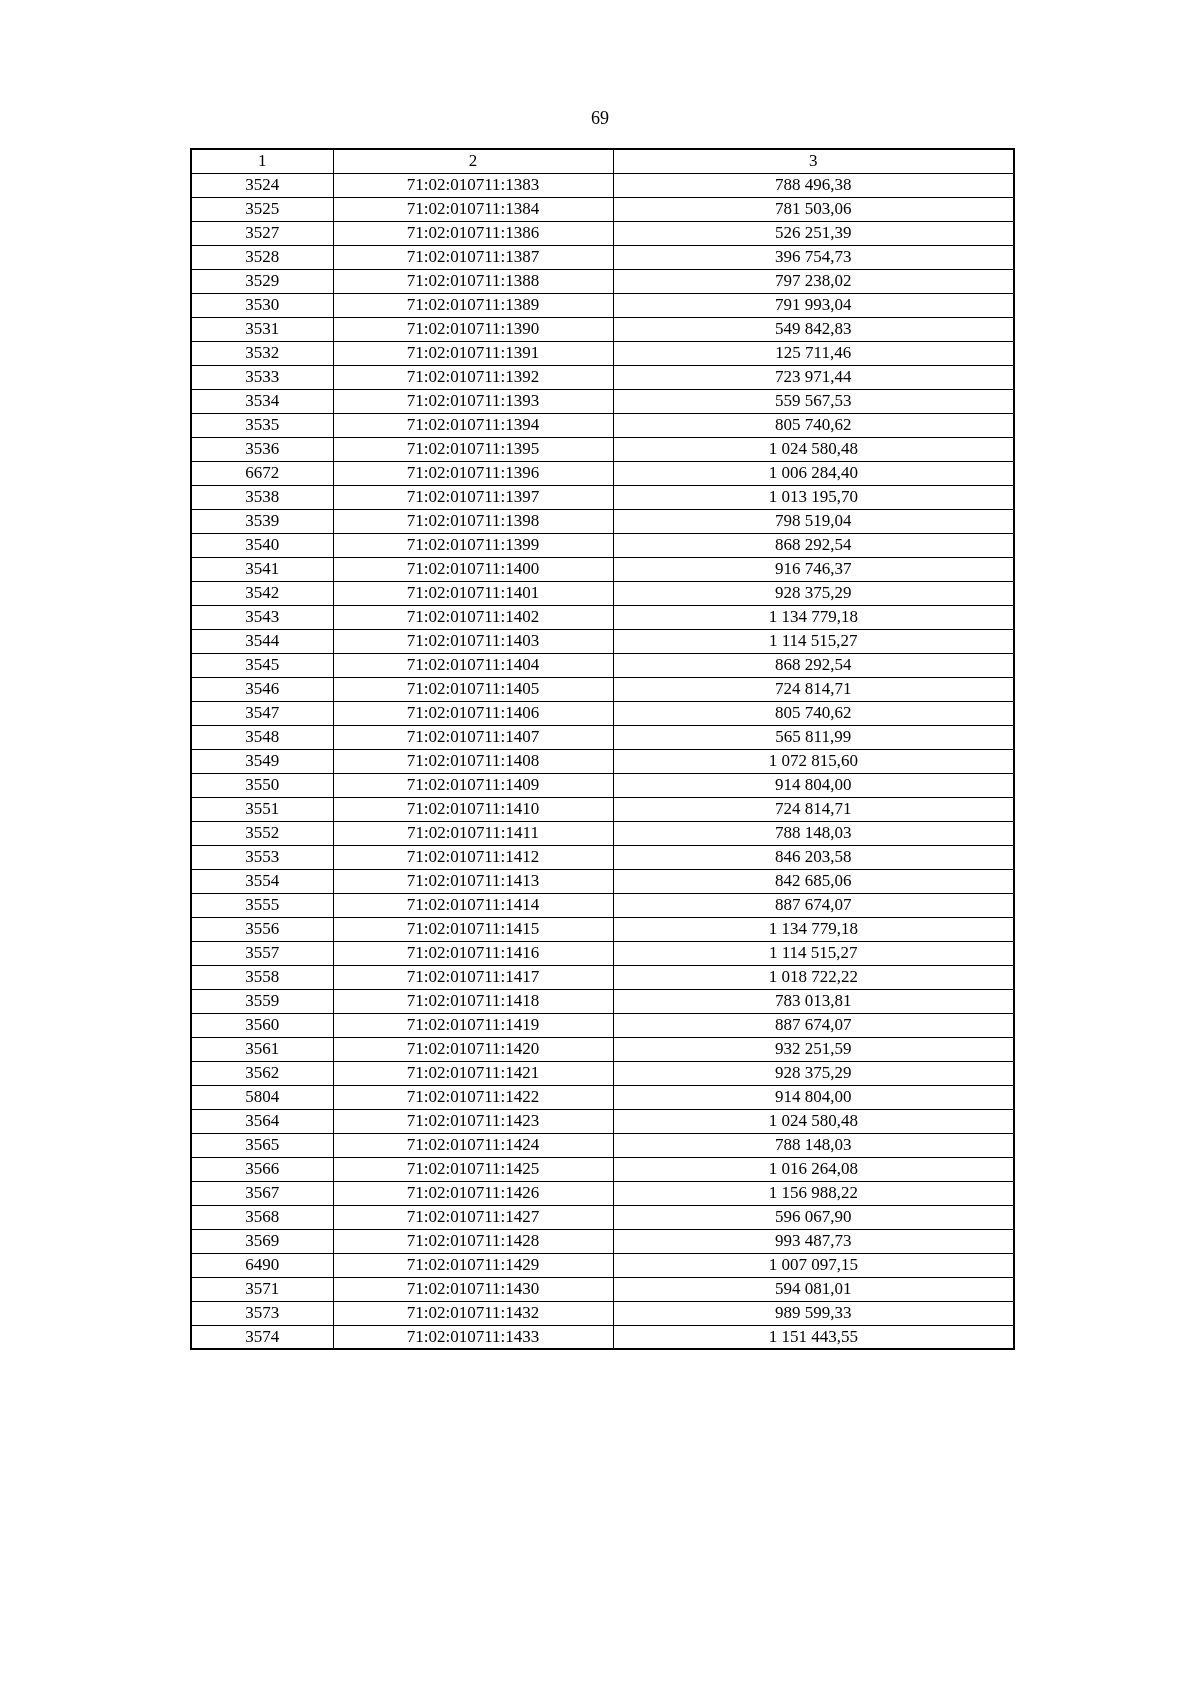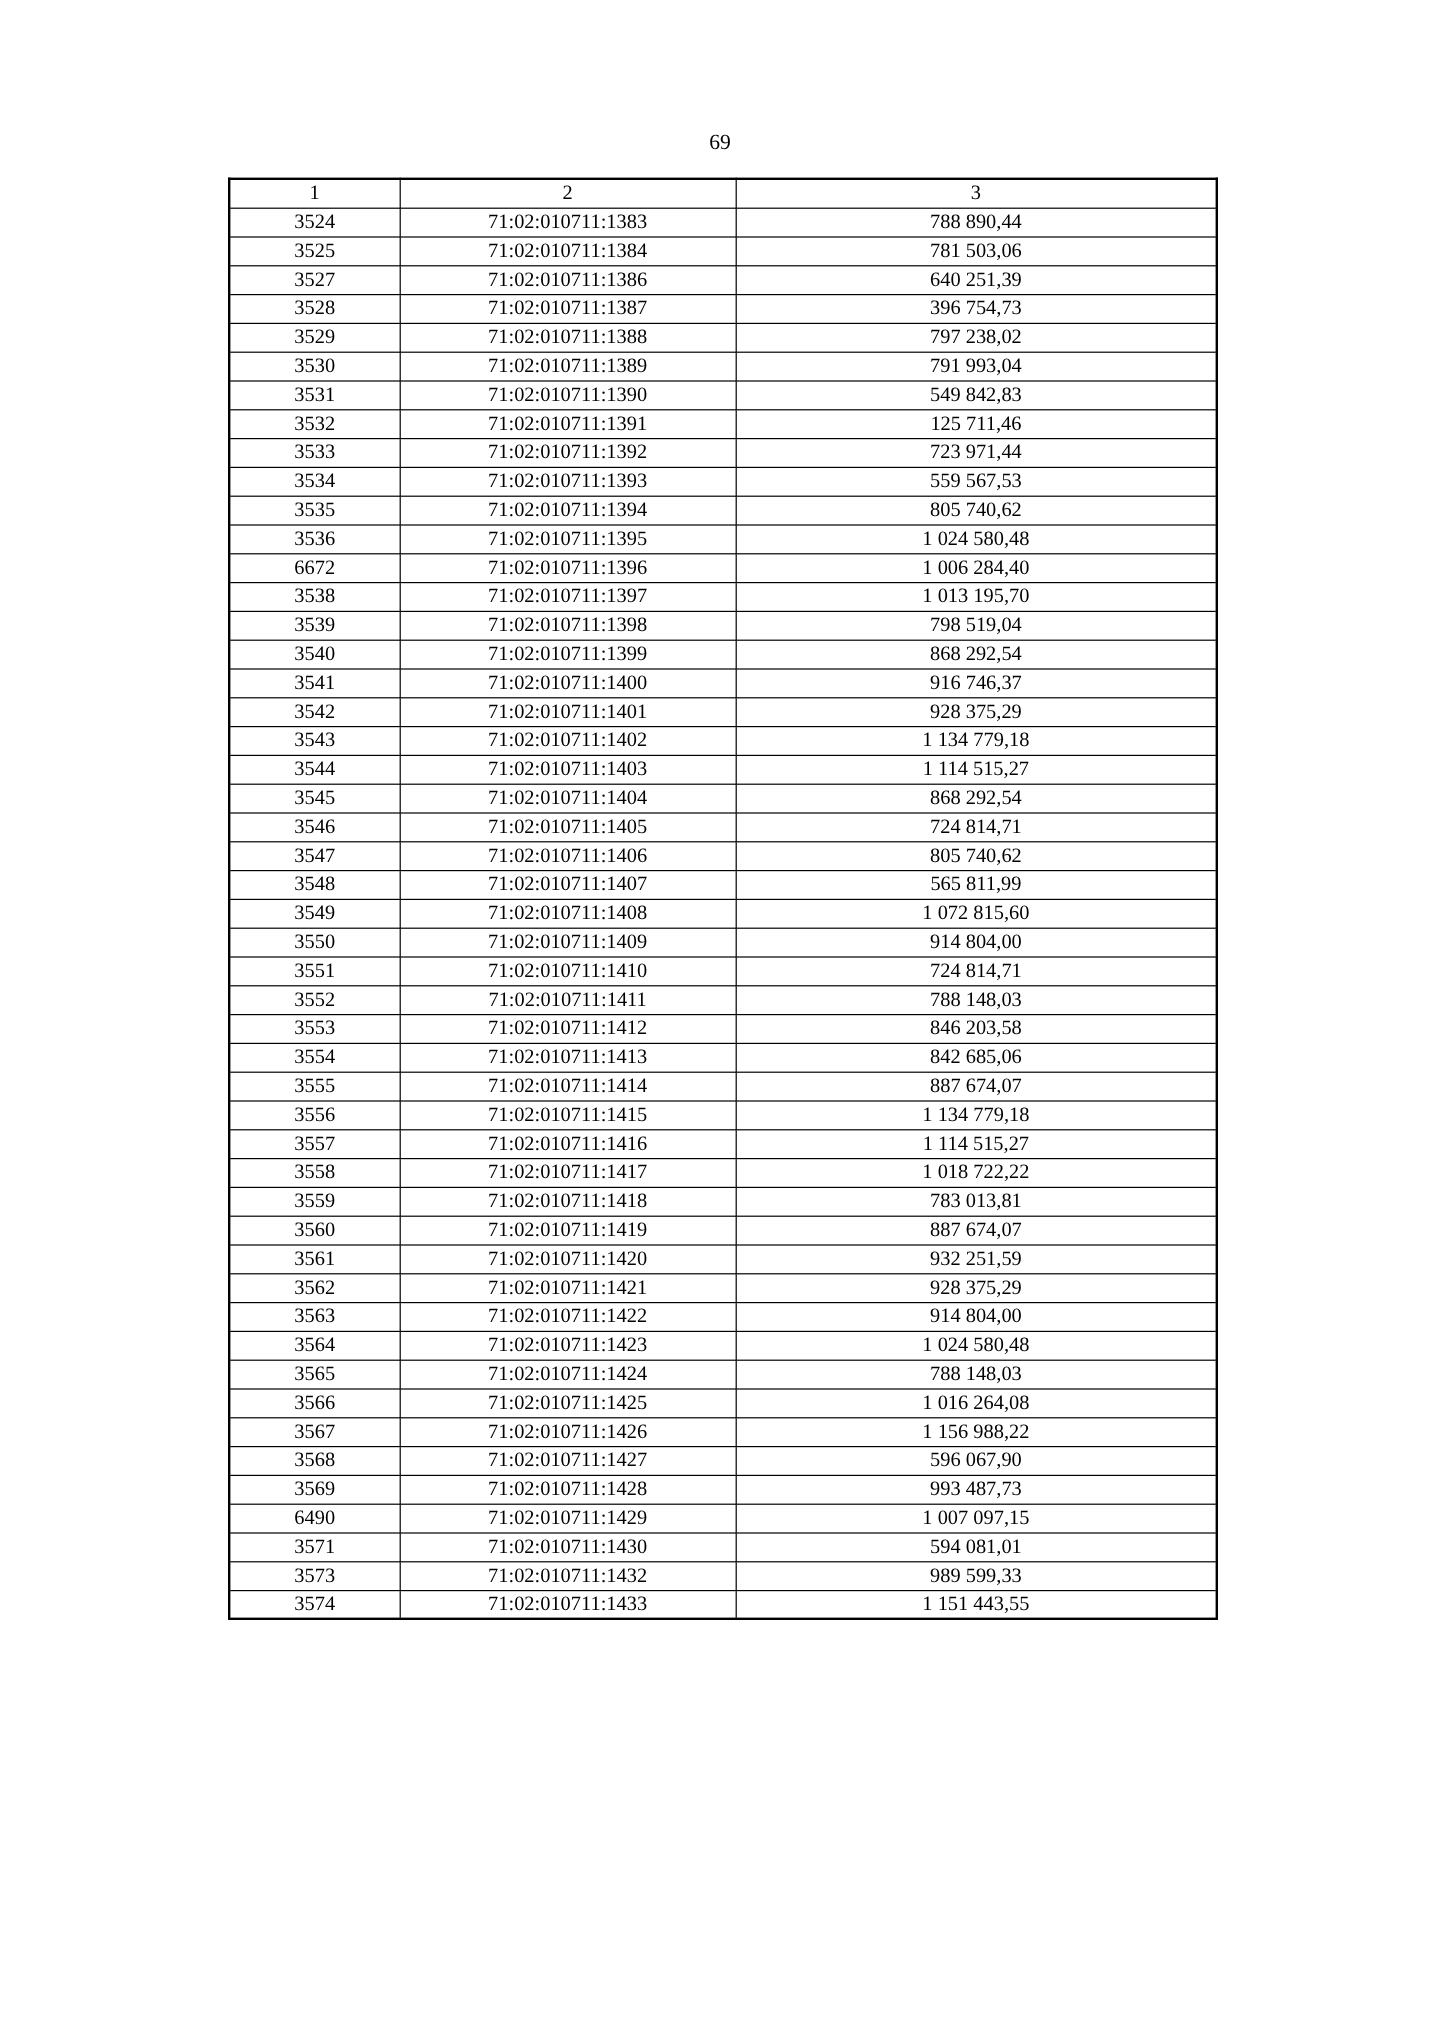--- a/index.html
+++ b/index.html
@@ -71,31 +71,31 @@
         <tr>
             <th>1</th>
             <th>2</th>
             <th>3</th>
           </tr>
       </thead>
       <tbody>
           <tr>
             <td>3524</td>
             <td>71:02:010711:1383</td>
-            <td>788 890,44</td>
+            <td>788 496,38</td>
           </tr>
           <tr>
             <td>3525</td>
             <td>71:02:010711:1384</td>
             <td>781 503,06</td>
           </tr>
           <tr>
             <td>3527</td>
             <td>71:02:010711:1386</td>
-            <td>640 251,39</td>
+            <td>526 251,39</td>
           </tr>
           <tr>
             <td>3528</td>
             <td>71:02:010711:1387</td>
             <td>396 754,73</td>
           </tr>
           <tr>
             <td>3529</td>
             <td>71:02:010711:1388</td>
             <td>797 238,02</td>
@@ -259,21 +259,21 @@
             <td>3561</td>
             <td>71:02:010711:1420</td>
             <td>932 251,59</td>
           </tr>
           <tr>
             <td>3562</td>
             <td>71:02:010711:1421</td>
             <td>928 375,29</td>
           </tr>
           <tr>
-            <td>3563</td>
+            <td>5804</td>
             <td>71:02:010711:1422</td>
             <td>914 804,00</td>
           </tr>
           <tr>
             <td>3564</td>
             <td>71:02:010711:1423</td>
             <td>1 024 580,48</td>
           </tr>
           <tr>
             <td>3565</td>

